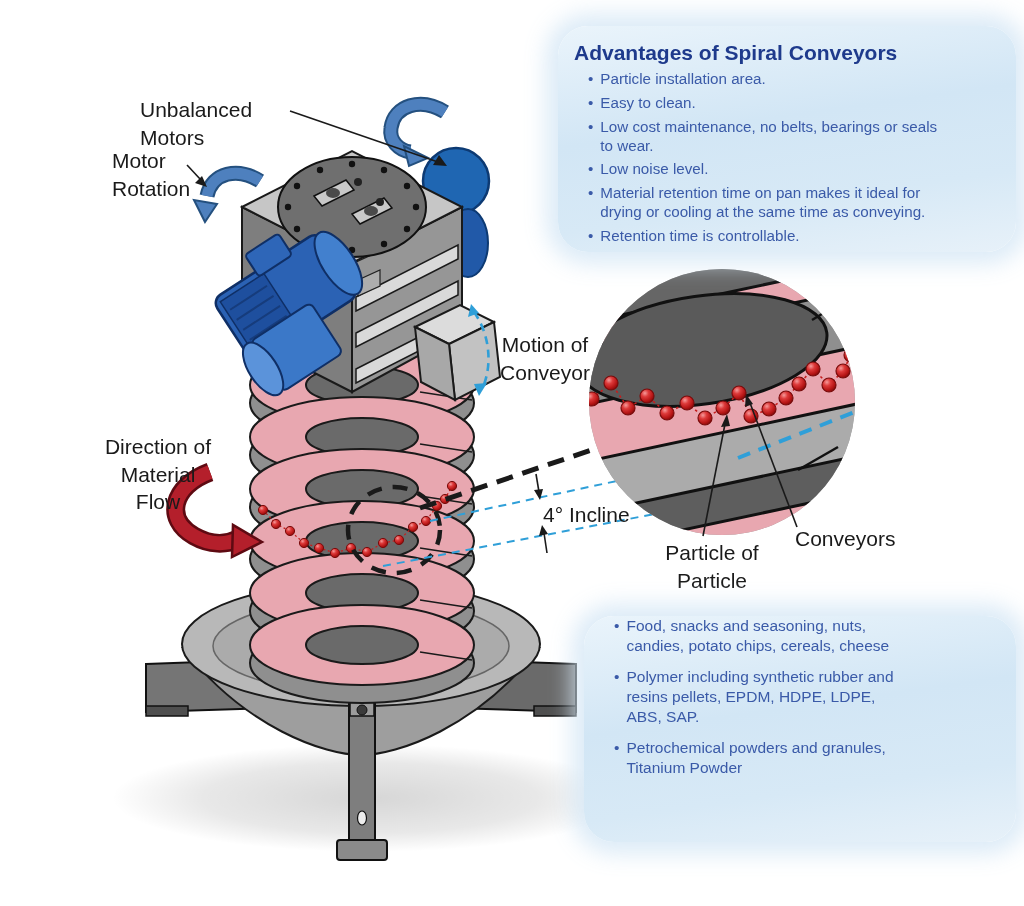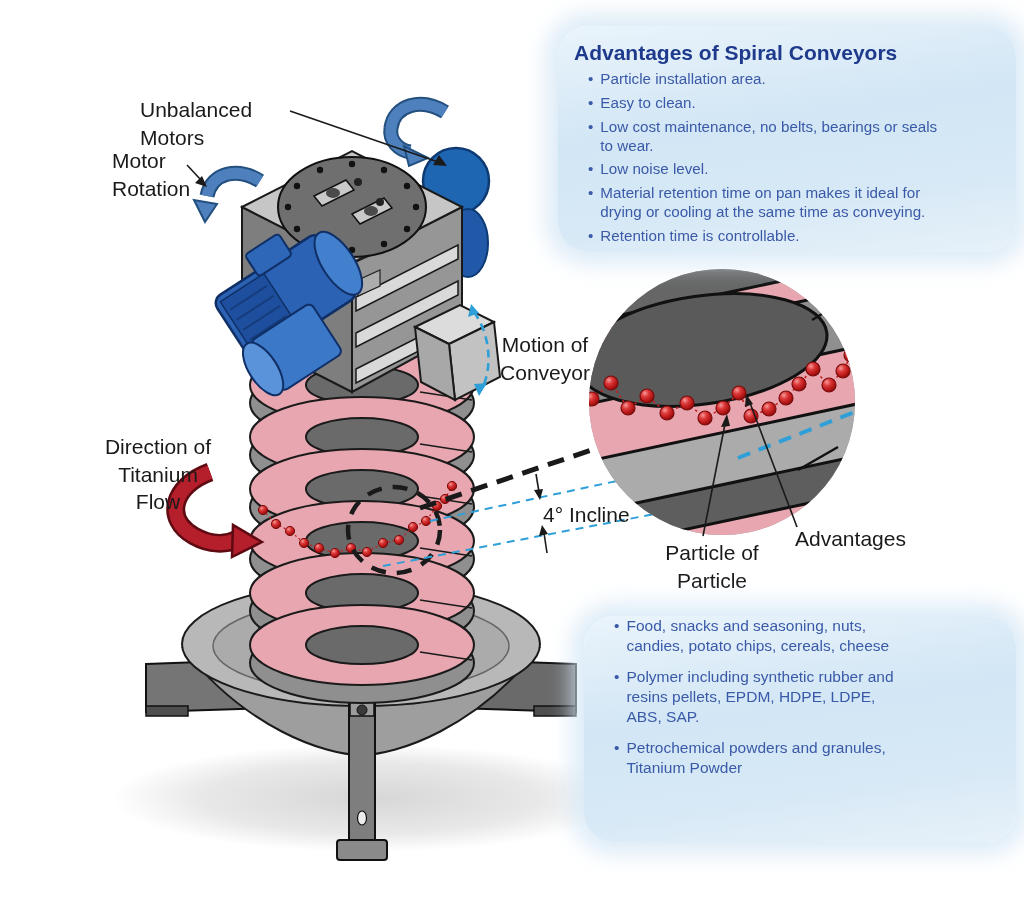--- a/index.html
+++ b/index.html
@@ -284,28 +284,28 @@
 </svg>
 
 <div class="dlabel" style="left:140px;top:96px;width:160px;">Unbalanced Motors</div>
 <div class="dlabel" style="left:112px;top:147px;width:120px;">Motor Rotation</div>
 <div class="dlabel center" style="left:500px;top:331px;width:90px;">
   <span class="ln">Motion of</span>
   <span class="ln">Conveyor</span>
 </div>
 <div class="dlabel center" style="left:99px;top:433px;width:118px;">
   <span class="ln">Direction of</span>
-  <span class="ln">Titanium Flow</span>
+  <span class="ln">Material Flow</span>
 </div>
 <div class="dlabel" style="left:543px;top:501px;width:90px;">4° Incline</div>
 <div class="dlabel center" style="left:662px;top:539px;width:100px;">
   <span class="ln">Particle of</span>
   <span class="ln">Particle</span>
 </div>
-<div class="dlabel" style="left:795px;top:525px;width:90px;">Advantages</div>
+<div class="dlabel" style="left:795px;top:525px;width:90px;">Conveyors</div>
 
 <div class="panel" id="adv-panel">
   <h3>Advantages of Spiral Conveyors</h3>
   <ul>
 
       <li>
         <span class="dot">•</span>
         <span>Particle installation area.</span>
       </li>
 

